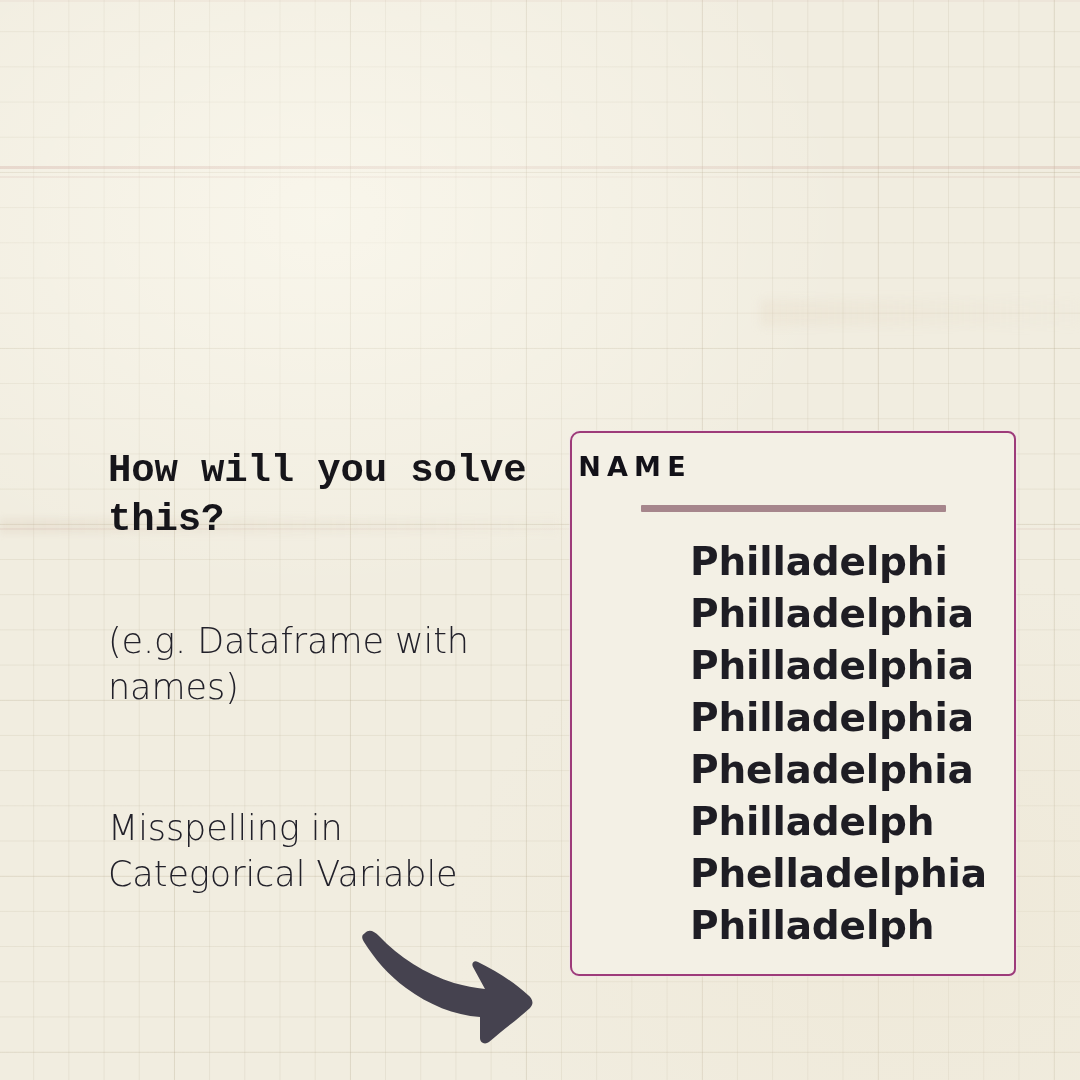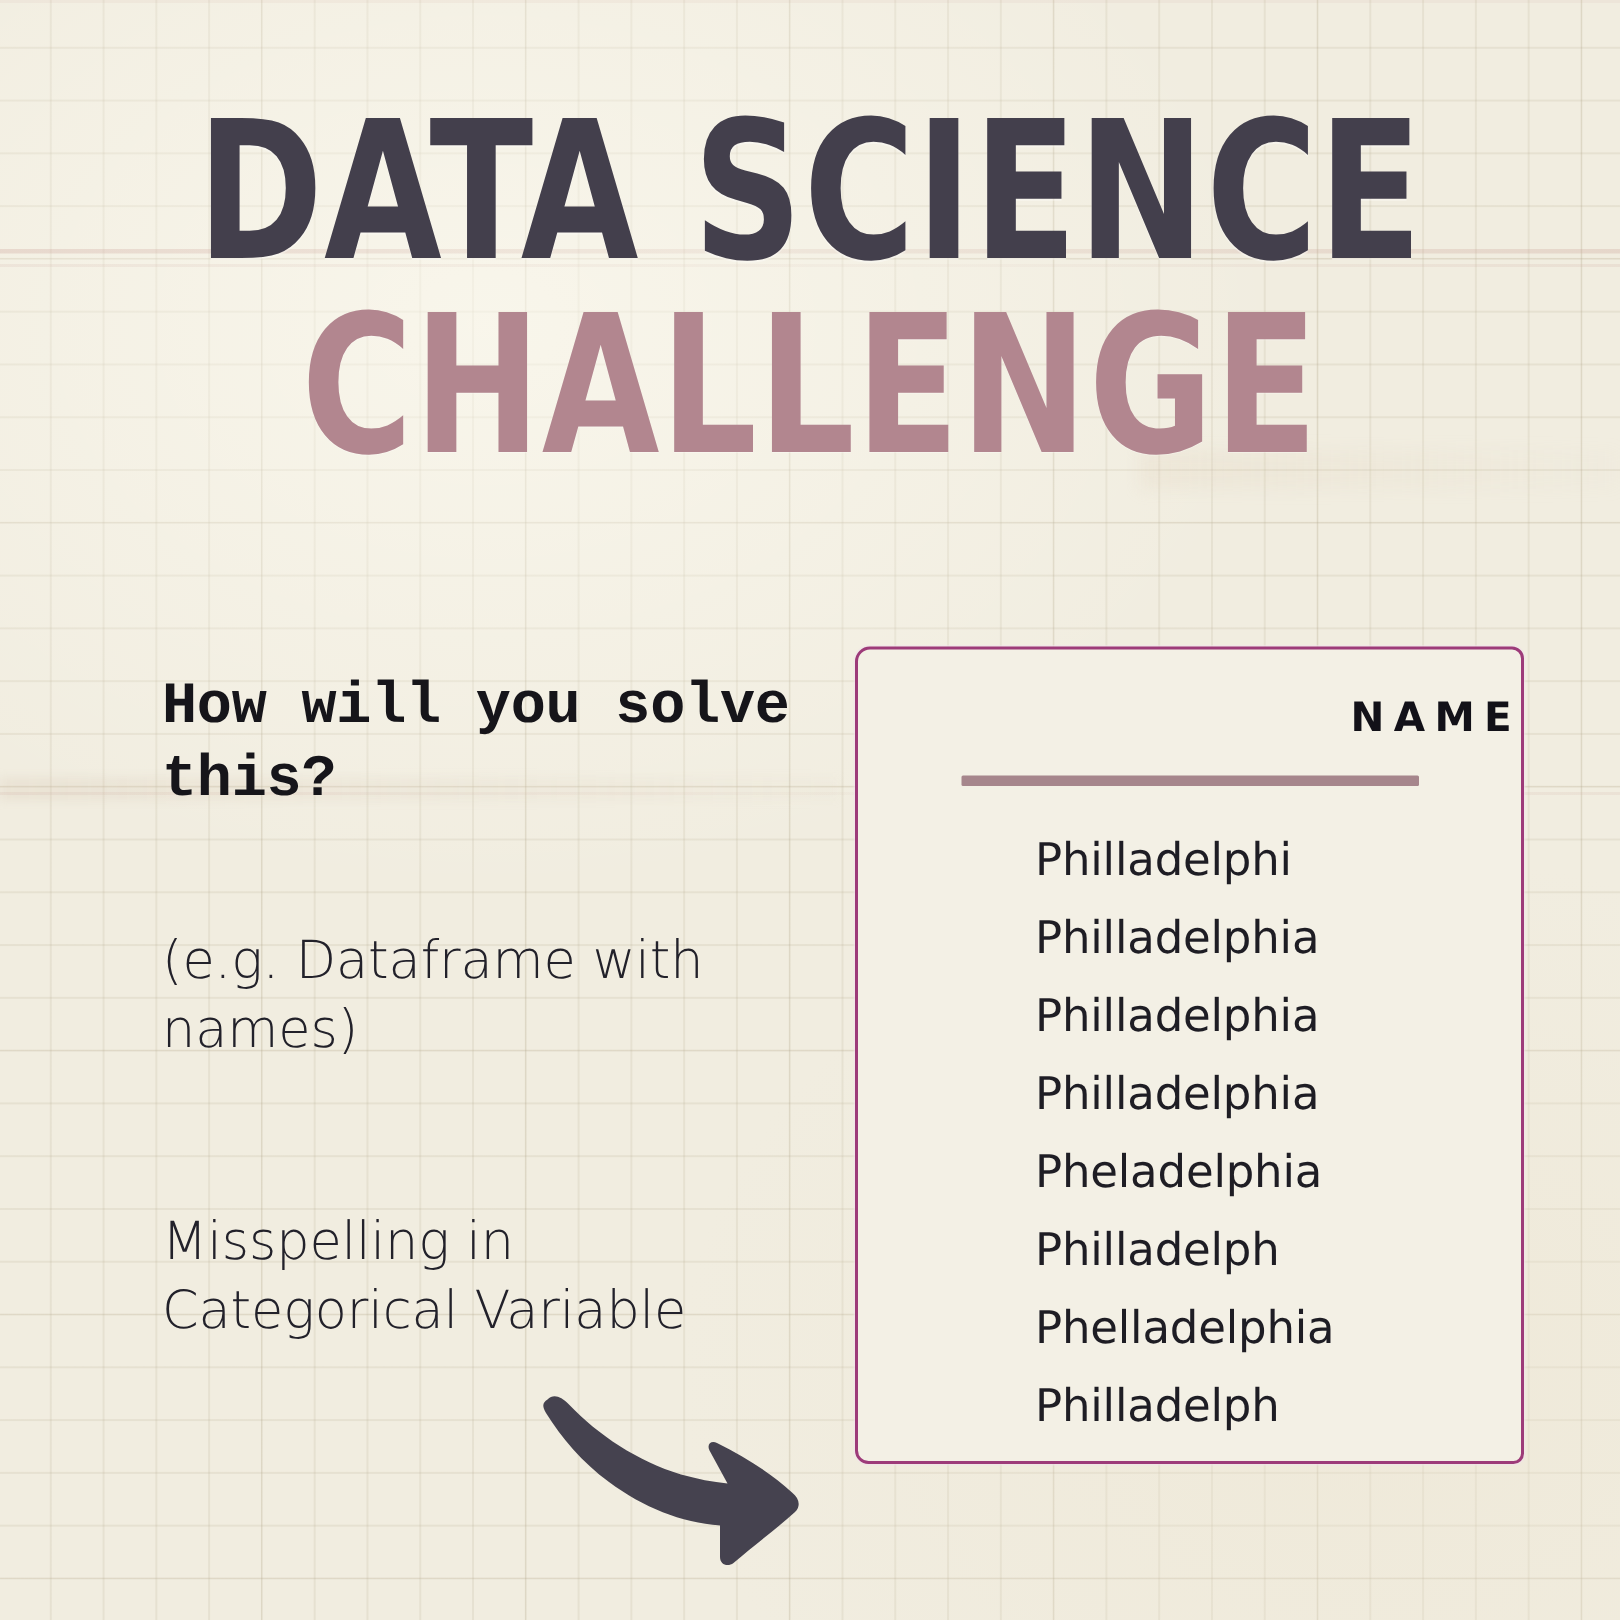--- a/index.html
+++ b/index.html
@@ -147,22 +147,22 @@
     top: 431px;
     width: 442px;
     height: 541px;
     background: #f3f0e5;
     border: 2px solid #9d3b79;
     border-radius: 10px 8px 7px 9px;
     box-shadow: 0 0 0 1px rgba(240,225,235,0.55);
     z-index: 3;
   }
   .card-header {
-    text-align: right;
-    margin-top: 30px;
+    text-align: left;
+    margin-top: 18px;
   }
   .card-header-title {
     font-family: "DejaVu Sans", "Liberation Sans", sans-serif;
     font-weight: 700;
     font-size: 27px;
     letter-spacing: 0.23em;
     color: #121118;
     padding-left: 0.23em;
   }
   .card-divider {
@@ -172,22 +172,22 @@
     background: #a6868c;
     border-radius: 1px;
   }
   .card-list {
     margin: 24px 0 0 0;
     padding: 0 0 0 118px;
     list-style: none;
   }
   .card-list li {
     font-family: "DejaVu Sans", "Liberation Sans", sans-serif;
-    font-weight: 400;
-    font-size: 30px;
+    font-weight: 700;
+    font-size: 39px;
     line-height: 52px;
     color: #1e1d24;
     letter-spacing: -0.004em;
     white-space: nowrap;
   }
 </style>
 </head>
 <body>
 
 <div id="poster">
@@ -195,24 +195,20 @@
   <div class="paper-grid"></div>
   <div class="paper-grid-coarse"></div>
   <div class="paper-wash"></div>
   <div class="smudge sm6"></div>
   <div class="smudge sm1"></div>
   <div class="smudge sm2"></div>
   <div class="smudge sm5"></div>
   <div class="smudge sm4"></div>
   <div class="smudge sm3"></div>
 
-  <div class="headline">
-    <span class="headline-l1">DATA SCIENCE</span>
-    <span class="headline-l2">CHALLENGE</span>
-  </div>
 
   <div class="left-col">
     <p class="question">How will you solve this?</p>
     <p class="body-para para-2">(e.g. Dataframe with names)</p>
     <p class="body-para para-1">Misspelling in Categorical Variable</p>
   </div>
 
   <div class="arrow-wrap">
     <svg width="200" height="125" viewBox="0 0 200 125" xmlns="http://www.w3.org/2000/svg">
       <path d="M10,8

